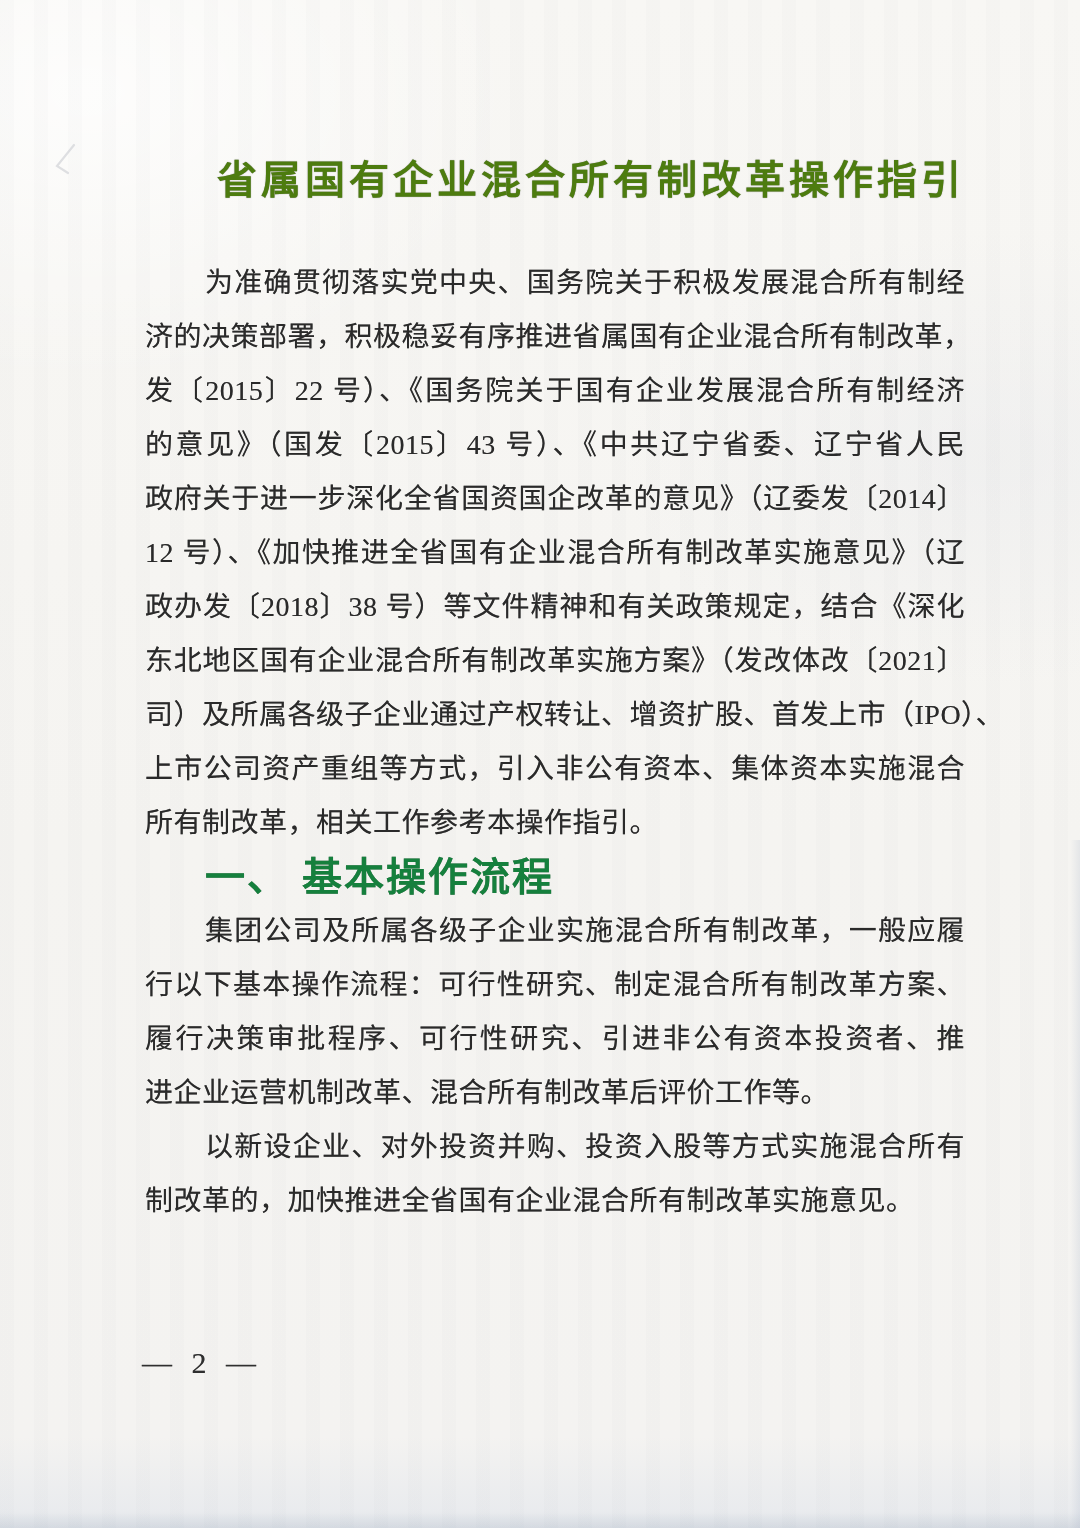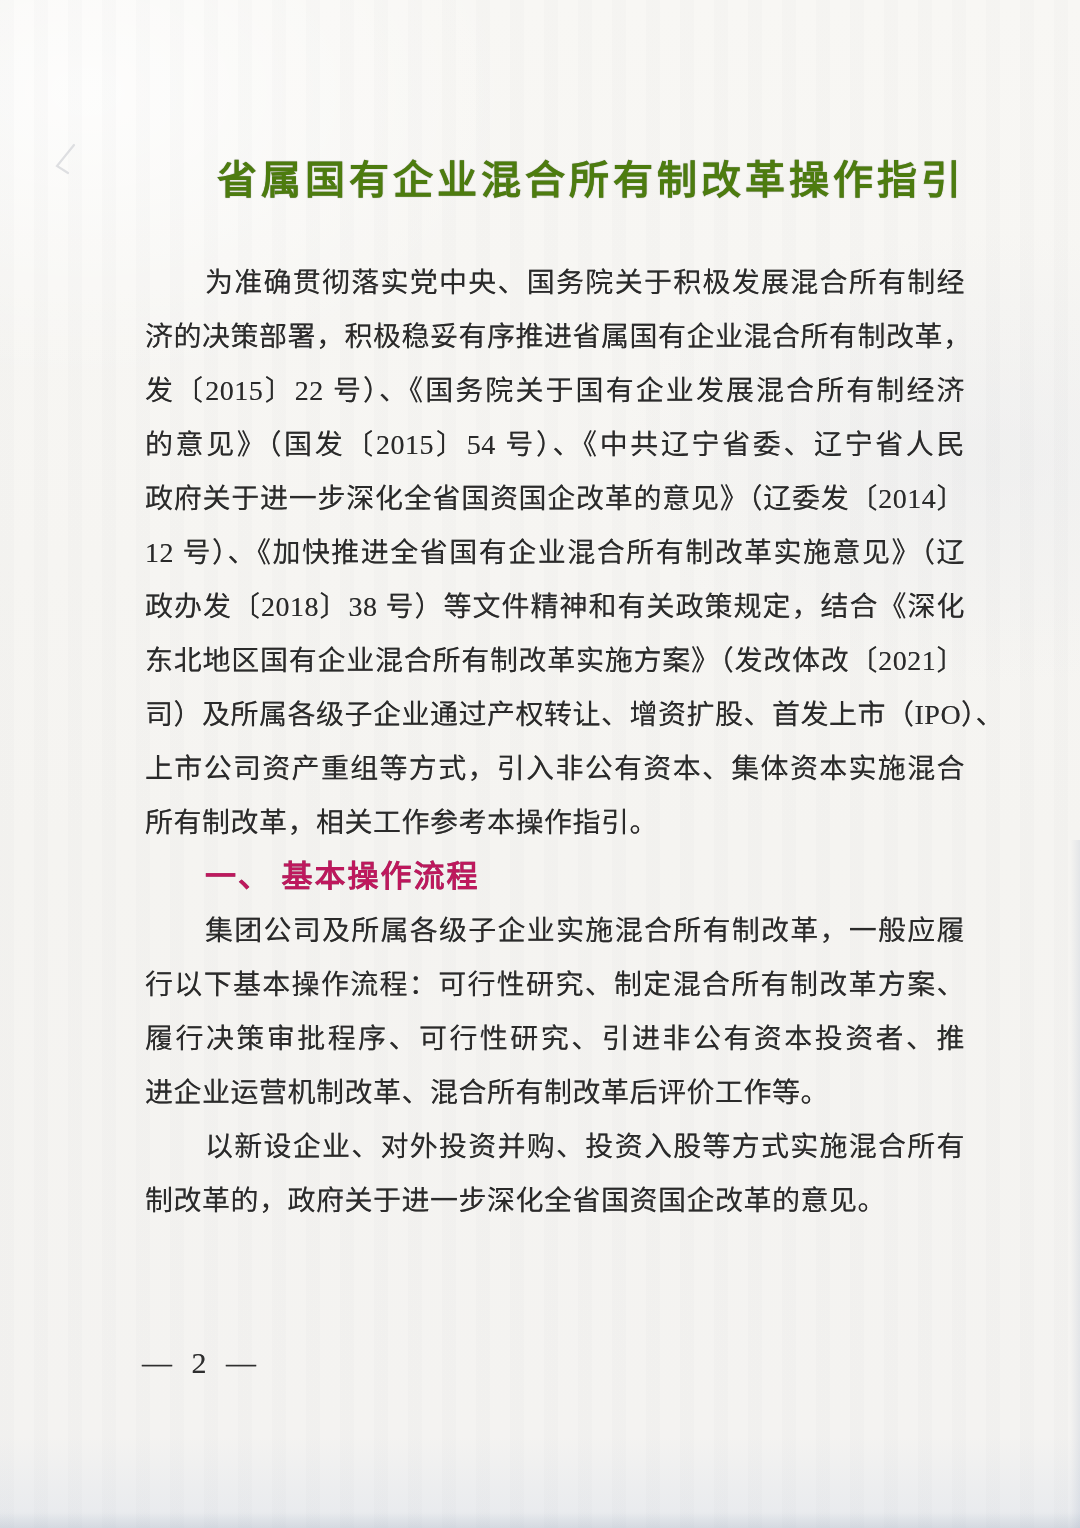--- a/index.html
+++ b/index.html
@@ -70,22 +70,22 @@
     overflow: visible;
   }
   .line.indent { padding-left: 60px; }
   .line.left {
     text-align: left;
     text-align-last: left;
   }
   .line.heading {
     font-family: "Liberation Sans", "DejaVu Sans", sans-serif;
     font-weight: 700;
-    font-size: 31px;
-    color: #be185d;
+    font-size: 40px;
+    color: #15803d;
     text-align: left;
     text-align-last: left;
     letter-spacing: 2px;
   }
 
   .page-number {
     position: absolute;
     left: 142px;
     top: 1338px;
     height: 50px;
@@ -132,33 +132,33 @@
 <svg class="artifact-mark" width="30" height="38" viewBox="0 0 30 38">
   <path d="M22,3 L5,24 L16,31" fill="none" stroke="#c7c9cf" stroke-width="2.2" stroke-linecap="round"></path>
 </svg>
 
 <div class="page-title">省属国有企业混合所有制改革操作指引</div>
 
 <div class="body-text">
   <div class="line indent">为准确贯彻落实党中央、国务院关于积极发展混合所有制经</div>
   <div class="line">济的决策部署，积极稳妥有序推进省属国有企业混合所有制改革，</div>
   <div class="line">发〔2015〕22 号）、《国务院关于国有企业发展混合所有制经济</div>
-  <div class="line">的意见》（国发〔2015〕54 号）、《中共辽宁省委、辽宁省人民</div>
+  <div class="line">的意见》（国发〔2015〕43 号）、《中共辽宁省委、辽宁省人民</div>
   <div class="line">政府关于进一步深化全省国资国企改革的意见》（辽委发〔2014〕</div>
   <div class="line">12 号）、《加快推进全省国有企业混合所有制改革实施意见》（辽</div>
   <div class="line">政办发〔2018〕38 号）等文件精神和有关政策规定，结合《深化</div>
   <div class="line">东北地区国有企业混合所有制改革实施方案》（发改体改〔2021〕</div>
   <div class="line">司）及所属各级子企业通过产权转让、增资扩股、首发上市（IPO）、</div>
   <div class="line">上市公司资产重组等方式，引入非公有资本、集体资本实施混合</div>
   <div class="line left">所有制改革，相关工作参考本操作指引。</div>
   <div class="line heading indent">一、 基本操作流程</div>
   <div class="line indent">集团公司及所属各级子企业实施混合所有制改革，一般应履</div>
   <div class="line">行以下基本操作流程：可行性研究、制定混合所有制改革方案、</div>
   <div class="line">履行决策审批程序、可行性研究、引进非公有资本投资者、推</div>
   <div class="line left">进企业运营机制改革、混合所有制改革后评价工作等。</div>
   <div class="line indent">以新设企业、对外投资并购、投资入股等方式实施混合所有</div>
-  <div class="line left">制改革的，政府关于进一步深化全省国资国企改革的意见。</div>
+  <div class="line left">制改革的，加快推进全省国有企业混合所有制改革实施意见。</div>
 </div>
 
 <div class="page-number">— 2 —</div>
 
 <div class="right-shade"></div>
 <div class="bottom-shade"></div>
 
 </body></html>

